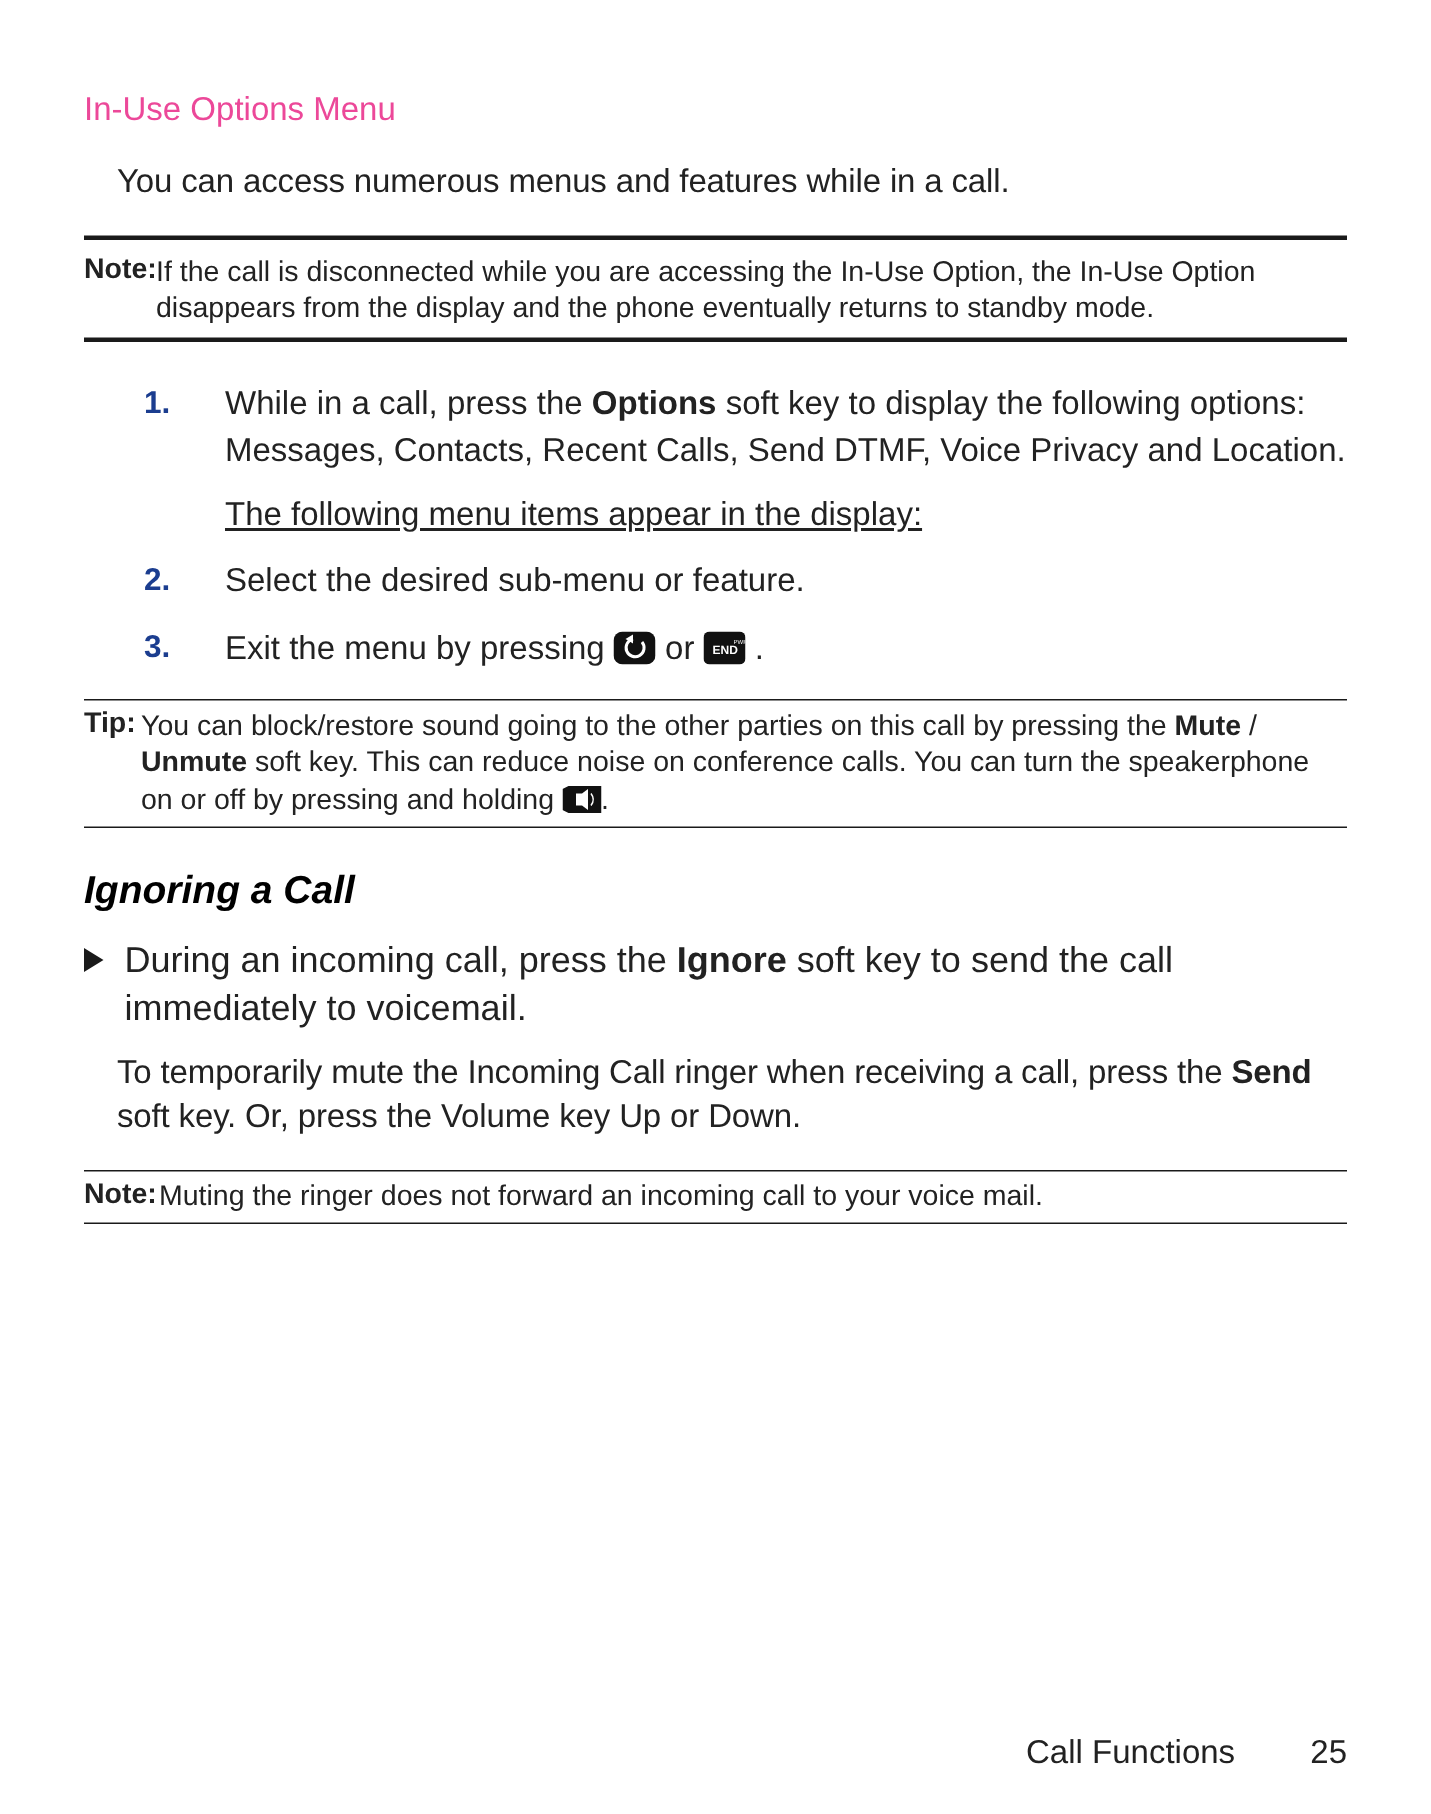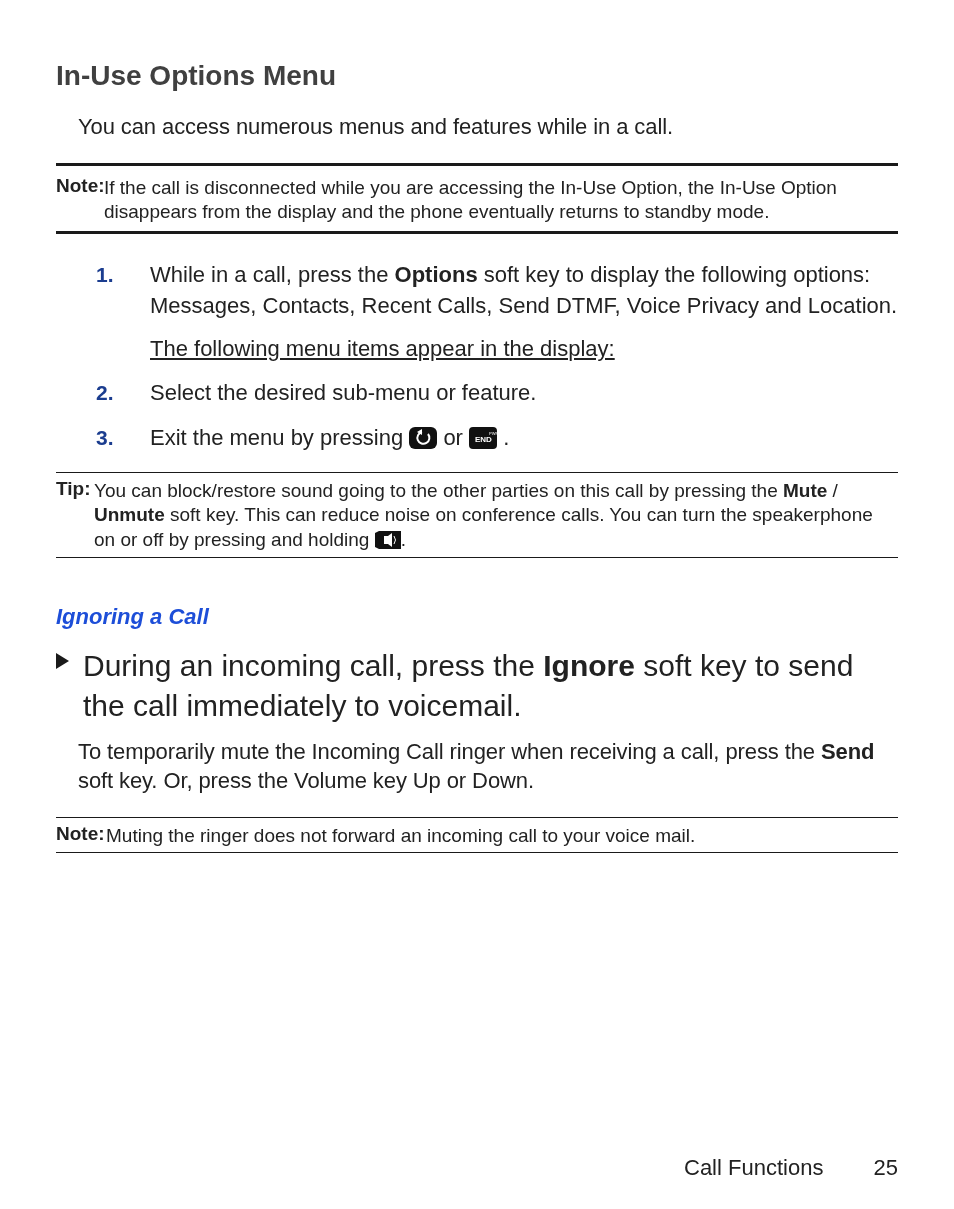--- a/index.html
+++ b/index.html
@@ -10,31 +10,31 @@
   .page {
     width: 954px;
     height: 1209px;
     box-sizing: border-box;
     padding: 60px 56px 40px 56px;
     font-family: "Helvetica Neue", Helvetica, Arial, sans-serif;
     color: #222;
     position: relative;
   }
   .h-blue {
-    color: #404040;
-    font-weight: 700;
-    font-size: 28px;
+    color: #ec4899;
+    font-weight: 400;
+    font-size: 22px;
     margin: 0 0 20px 0;
   }
   .h-blue-it {
-    color: #1d4ed8;
+    color: #000000;
     font-weight: 800;
     font-style: italic;
-    font-size: 22px;
-    margin: 46px 0 16px 0;
+    font-size: 26px;
+    margin: 26px 0 16px 0;
   }
   .body-text {
     font-size: 22px;
     line-height: 1.32;
     margin: 0 0 22px 22px;
     font-stretch: condensed;
     letter-spacing: -0.1px;
   }
   .body-text2 {
     font-size: 22px;
@@ -117,21 +117,21 @@
   }
   .icon-back svg, .icon-end svg, .icon-spk svg {
     width: 100%;
     height: 100%;
   }
   .bullet-line {
     display: flex;
     align-items: flex-start;
     gap: 14px;
     margin: 10px 0 10px 0;
-    font-size: 30px;
+    font-size: 24px;
     line-height: 1.35;
     font-stretch: condensed;
   }
   .bullet-line .tri {
     width: 0; height: 0;
     border-top: 8px solid transparent;
     border-bottom: 8px solid transparent;
     border-left: 13px solid #1a1a1a;
     margin-top: 7px;
     flex: 0 0 auto;

